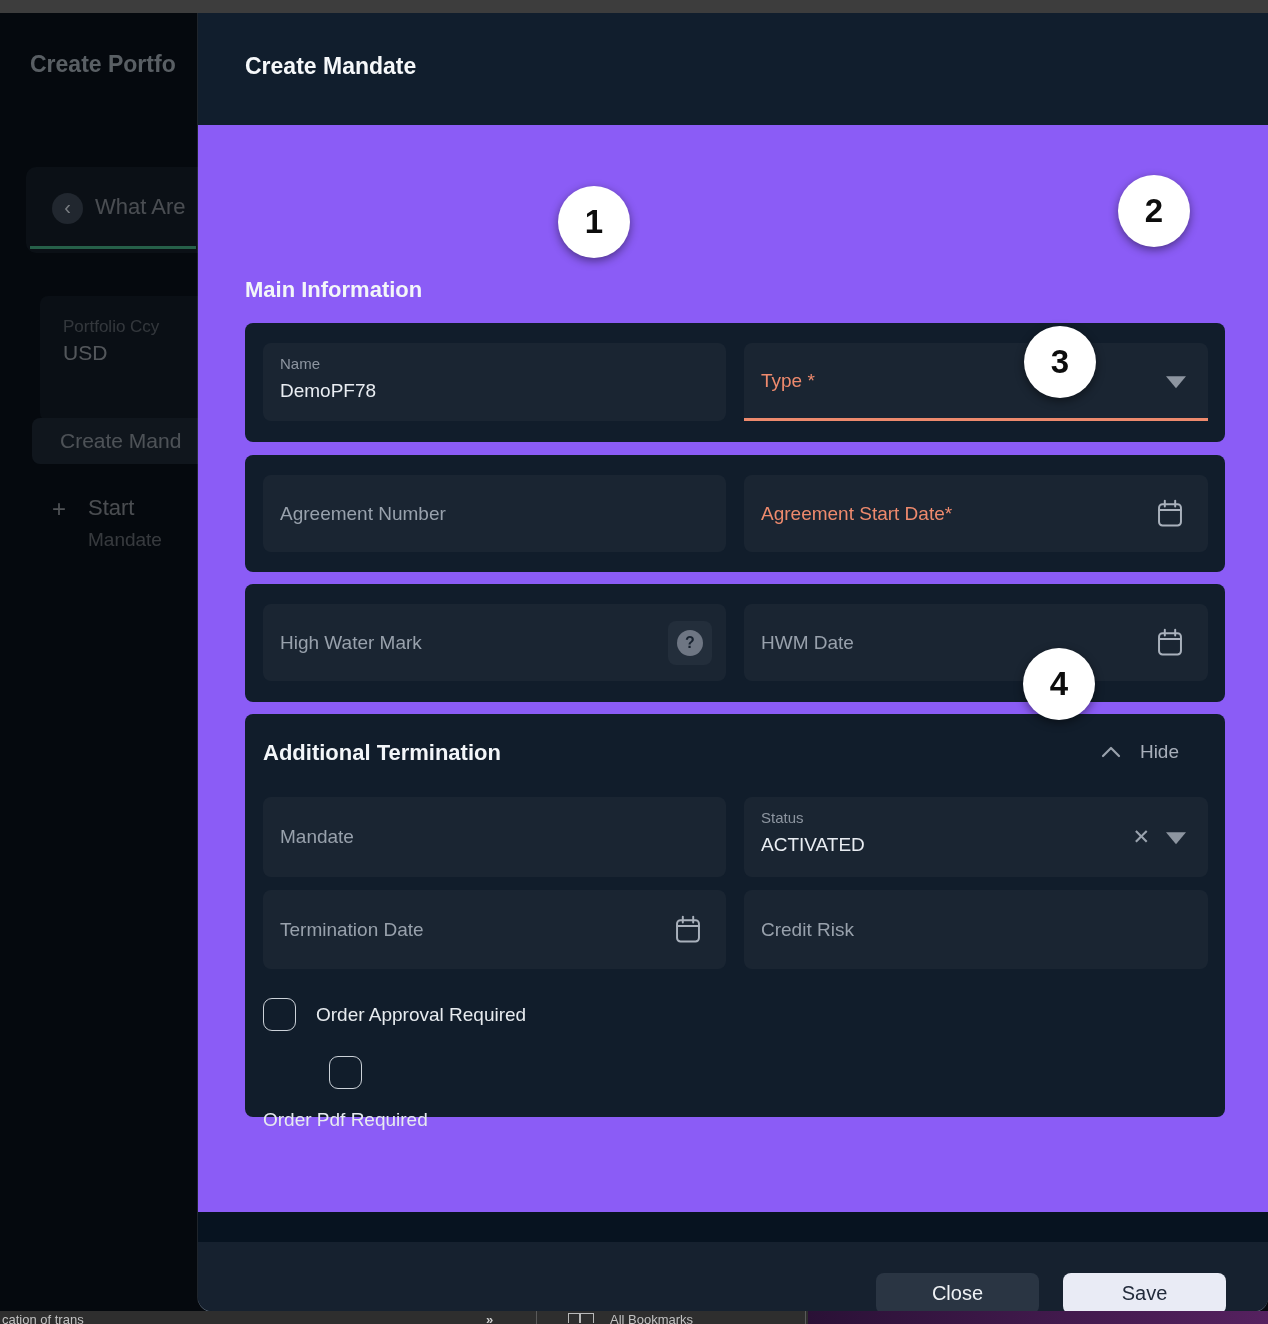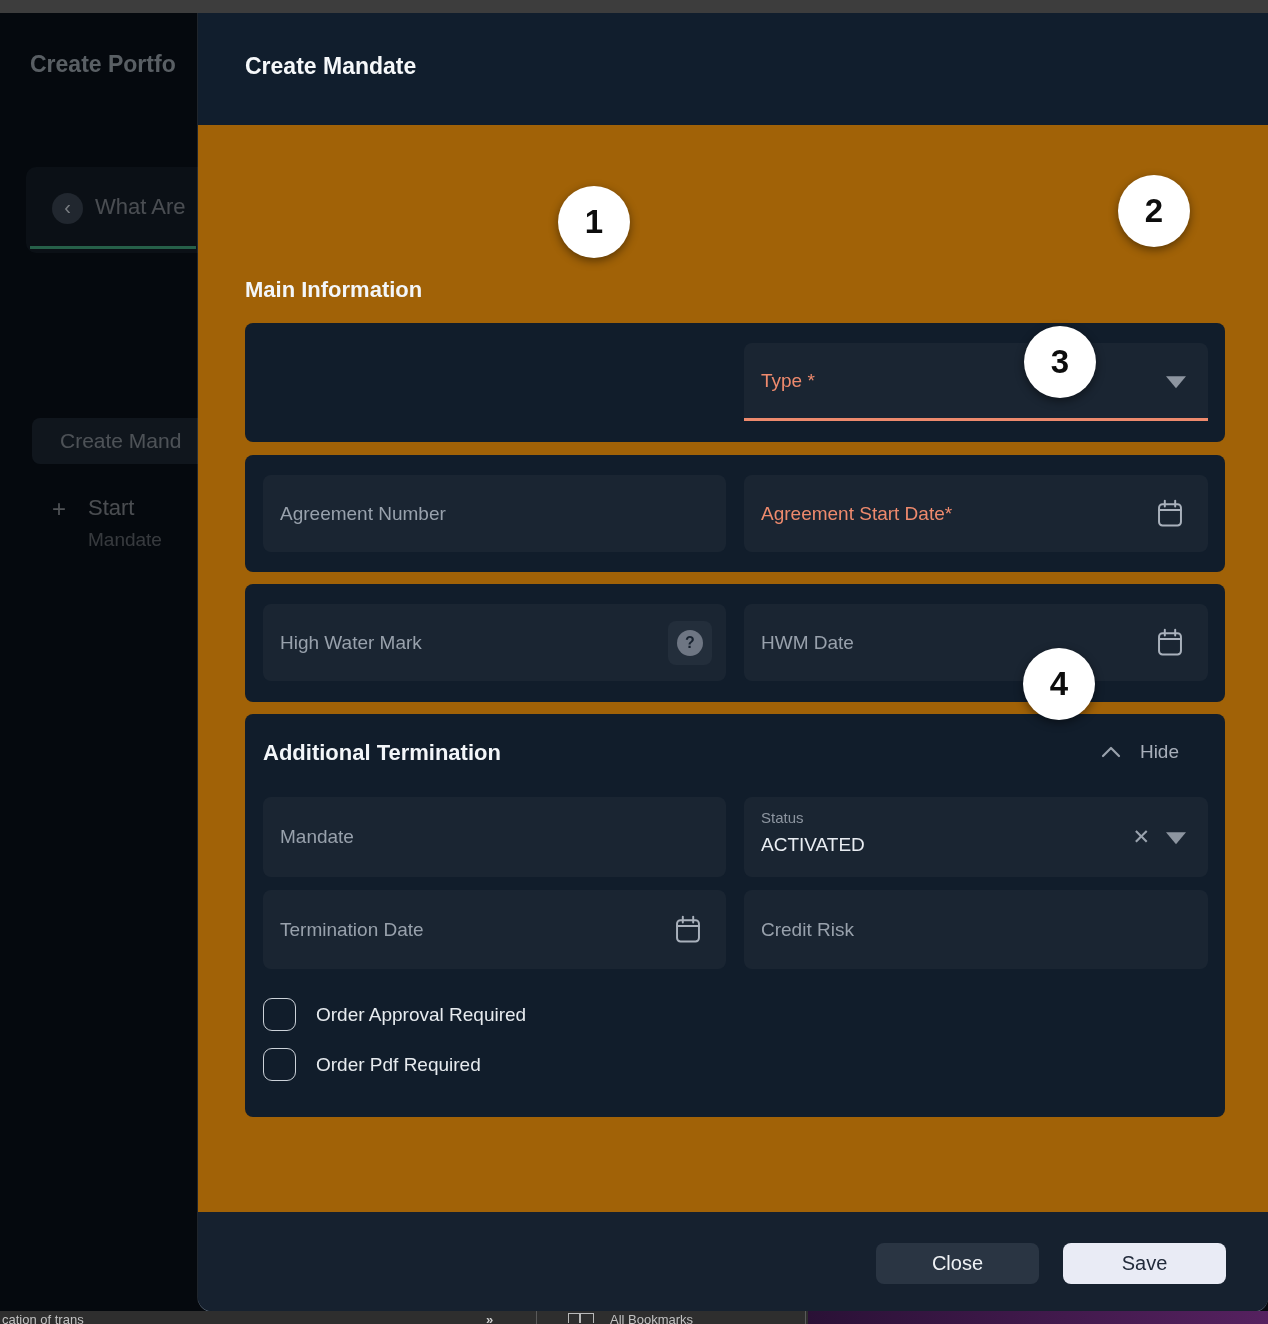--- a/index.html
+++ b/index.html
@@ -42,21 +42,21 @@
   .bg-plus { position:absolute; left:52px; top:482px; font-size:24px; color:rgba(255,255,255,0.3); }
   .bg-create1 { position:absolute; left:88px; top:482px; font-size:22px; color:rgba(255,255,255,0.28); white-space:nowrap; }
   .bg-create2 { position:absolute; left:88px; top:516px; font-size:19px; color:rgba(255,255,255,0.2); white-space:nowrap; }
 
   
   .drawer { position:absolute; left:198px; top:13px; width:1070px; height:1298px;
     background:#071320; border-radius:0 0 14px 14px; z-index:10;
     box-shadow:0 1px 0 rgba(150,165,185,0.55), -1px 0 0 rgba(150,165,185,0.18); overflow:hidden; }
   .drawer-header { position:absolute; left:0; top:0; width:100%; height:112px; background:#111e2d; }
   .drawer-title { position:absolute; left:47px; top:40px; font-size:23px; font-weight:700; color:#f6f8fa; }
-  .drawer-body { position:absolute; left:0; top:112px; width:100%; height:1087px; background:#a16207; }
+  .drawer-body { position:absolute; left:0; top:112px; width:100%; height:1087px; background:#8b5cf6; }
   .section-heading { position:absolute; left:47px; top:152px; font-size:22px; font-weight:700; color:#f3f6f9; }
 
   .card { position:absolute; left:47px; width:980px; background:#111d2b; border-radius:8px; }
   .card-row1 { top:198px; height:119px; }
   .card-row2 { top:330px; height:117px; }
   .card-row3 { top:459px; height:118px; }
   .card-additional { top:589px; height:403px; }
 
   .field { position:absolute; background:#1a2532; border-radius:8px; height:78px; }
   .f-left  { left:18px; width:463px; }
@@ -80,25 +80,25 @@
 
   
   .add-heading { position:absolute; left:18px; top:26px; font-size:22px; font-weight:700; color:#f3f6f9; }
   .hide-toggle { position:absolute; right:46px; top:27px; display:flex; align-items:center; gap:18px; }
   .hide-label { font-size:19px; color:#a8afba; }
   .row-a .field { top:0; height:80px; }
   .row-a { position:absolute; left:0; top:83px; width:100%; height:80px; }
   .row-b { position:absolute; left:0; top:176px; width:100%; height:79px; }
   .row-b .field { top:0; height:79px; }
   .checkbox-row { position:absolute; left:18px; display:flex; align-items:center; gap:20px; }
-  .cb-1 { top:284px; } .cb-2 { top:334px; }
+  .cb-1 { top:284px; } .cb-2 { top:342px;flex-direction:column; }
   .checkbox { width:33px; height:33px; border:1.5px solid #ccd2d9; border-radius:9px; background:transparent; }
   .cb-label { font-size:19px; color:#e7ebef; white-space:nowrap; }
 
-  .drawer-footer { position:absolute; left:0; bottom:0; width:100%; height:99px; background:#16212f;
+  .drawer-footer { position:absolute; left:0; bottom:0; width:100%; height:69px; background:#16212f;
     display:flex; align-items:flex-start; justify-content:flex-end; gap:24px; padding:31px 42px 0 9px; }
   .btn { height:41px; width:163px; border:none; border-radius:8px; font-size:20px;
     font-family:"Liberation Sans",sans-serif; text-align:center; }
   .btn-close { background:#2a3543; color:#eef1f4; }
   .btn-save  { background:#e9ebf5; color:#222b3b; }
 
   
   .badge { position:absolute; width:72px; height:72px; border-radius:50%; background:#ffffff;
     box-shadow:0 3px 10px rgba(0,0,0,0.45); display:flex; align-items:center; justify-content:center;
     font-size:33px; font-weight:700; color:#0d0d0d; z-index:30; }
@@ -120,37 +120,45 @@
     <div class="bg-title">Create Portfo</div>
 
     <div class="bg-tab">
       <div class="bg-back-circle">
         <span>‹</span>
       </div>
       <div class="bg-tab-label">What Are</div>
     </div>
     <div class="bg-green-line"></div>
 
+    <div class="bg-ccy-card">
+      <div class="bg-ccy-label">Portfolio Ccy</div>
+      <div class="bg-ccy-value">USD</div>
+    </div>
 
     <div class="bg-btn">Create Mand</div>
 
     <div class="bg-plus">+</div>
     <div class="bg-create1">Start</div>
     <div class="bg-create2">Mandate</div>
   </div>
 
   <div class="drawer">
     <div class="drawer-header">
       <div class="drawer-title">Create Mandate</div>
     </div>
 
     <div class="drawer-body">
       <div class="section-heading">Main Information</div>
 
       <div class="card card-row1">
+        <div class="field f-left" style="top:20px;">
+          <div class="flabel">Name</div>
+          <div class="fvalue">DemoPF78</div>
+        </div>
         <div class="field f-right field-underline required" style="top:20px;">
           <div class="fplaceholder">Type *</div>
           <div class="caret-down"></div>
         </div>
       </div>
 
       <div class="card card-row3">
         <div class="field f-left" style="top:20px; height:77px;">
           <div class="fplaceholder">High Water Mark</div>
           <div class="help-box">

